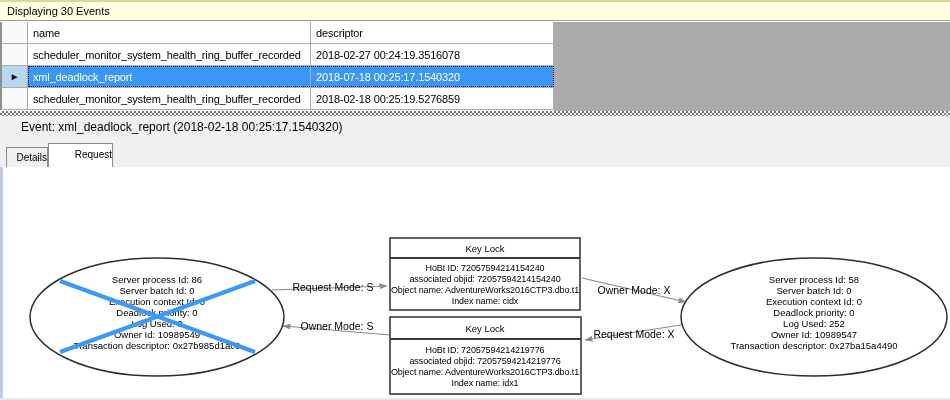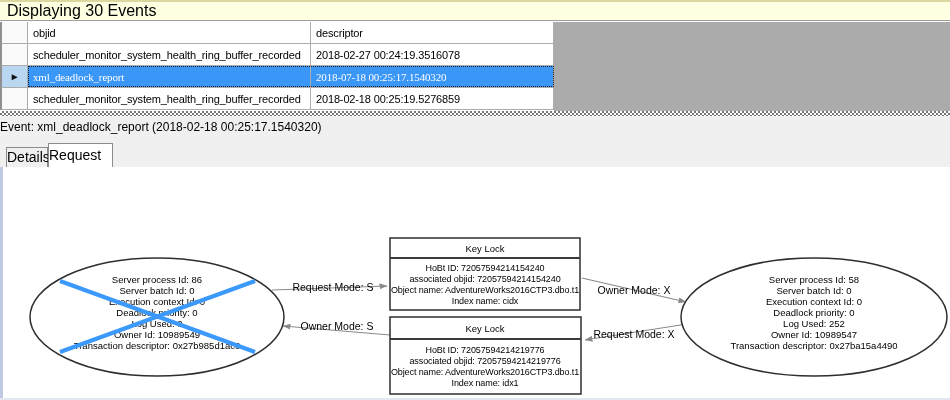--- a/index.html
+++ b/index.html
@@ -2,51 +2,51 @@
 <html style="--selection-blue: #3B97F7; --selector-blue: #B9D7F0; --victim-blue: #3B99FC; --banner-bg: #FFFFE1; --banner-border: #DCD79E; --unused-gray: #ABABAB; --grid-line: #ACACAC; --edge-gray: #8A8A8A; --pane-edge: #BFC9E0;"><head>
 <meta charset="utf-8">
 <style>
   html,body { margin:0; padding:0; background:#fff; }
   .app { position:relative; width:950px; height:400px; overflow:hidden;
          font-family:"Liberation Sans", sans-serif; color:#000; background:#fff; }
 
   
   .banner { position:absolute; top:0; left:0; right:0; height:21px; box-sizing:border-box;
             background:var(--banner-bg,#FFFFE1); border-top:2px solid var(--banner-border,#DCD79E);
-            border-bottom:1px solid #9f9f9f; font-size:16px; line-height:18px; padding-left:7px; }
+            border-bottom:1px solid #9f9f9f; font-size:11px; line-height:18px; padding-left:7px; }
 
   
   .unused { position:absolute; top:22px; left:554px; right:0; height:89px;
             background:var(--unused-gray,#ABABAB); }
   .grid { position:absolute; top:22px; left:0; width:554px; font-size:11px; letter-spacing:-0.15px; }
   .grow { display:flex; height:22px; position:relative; }
   .cell { box-sizing:border-box; height:22px; background:#fff; white-space:nowrap; overflow:hidden;
           border-right:1px solid var(--grid-line,#ACACAC); border-bottom:1px solid var(--grid-line,#ACACAC);
           display:flex; align-items:center; padding-left:5px; }
   .sel-cell { width:28px; padding-left:0; justify-content:center; background:#FAFAFA;
               border-left:2px solid #8f8f8f; }
   .name-cell { width:283px; }
   .ts-cell { width:243px; }
-  .grow.selected .name-cell, .grow.selected .ts-cell { background:var(--selection-blue,#3B97F7); color:#fff;font-family:Liberation Serif, serif; }
+  .grow.selected .name-cell, .grow.selected .ts-cell { background:var(--selection-blue,#3B97F7); color:#fff; }
   .grow.selected .sel-cell { background:var(--selector-blue,#B9D7F0); }
   .grow.selected::after { content:""; position:absolute; left:28px; right:0; top:0; bottom:1px;
               border:1px dotted rgba(10,10,10,.85); pointer-events:none; }
   .row-arrow { font-size:10px; line-height:10px; color:#111; }
 
   
   .splitter { position:absolute; top:111px; left:0; right:0; height:5px;
               background:repeating-conic-gradient(#777 0% 25%, #fff 0% 50%) 0 0/4px 4px; }
 
   
   .lowerbg { position:absolute; top:116px; left:0; right:0; height:51px; background:#F0F0F0; }
   .event-bar { position:absolute; top:116px; left:0; right:0; height:22px; font-size:12px;
-               line-height:22px; padding-left:0; }
+               line-height:22px; padding-left:21px; }
   .tabstrip { position:absolute; top:140px; left:0; right:0; height:27px; }
-  .tab { position:absolute; bottom:0; box-sizing:border-box; text-align:left;
-         border:1px solid #8c8c8c; border-bottom:none; font-size:14px; cursor:default; }
+  .tab { position:absolute; bottom:0; box-sizing:border-box; text-align:right;
+         border:1px solid #8c8c8c; border-bottom:none; font-size:10px; cursor:default; }
   .tab.inactive { left:6px; width:42px; height:20px; line-height:19px; background:#F0F0F0; }
   .tab.active { left:48px; width:65px; height:24px; line-height:22px; background:#fff; z-index:2; }
 
   
   .pane { position:absolute; top:167px; left:0; right:0; bottom:0; background:#fff; }
   .pane-left-edge { position:absolute; left:0; top:0; width:3px; bottom:0;
                     background:var(--pane-edge,#BFC9E0); }
   .pane-bottom-edge { position:absolute; left:0; right:0; bottom:0; height:2px; background:#E2E7F2; }
   svg { display:block; }
   .node-shape { fill:#fff; stroke:#2e2e2e; stroke-width:1.5; }
@@ -64,21 +64,21 @@
 
 <div class="app">
 
   <div class="banner">Displaying 30 Events</div>
 
   <div class="unused"></div>
 
   <div class="grid">
     <div class="grow header">
       <div class="cell sel-cell"></div>
-      <div class="cell name-cell">objid</div>
+      <div class="cell name-cell">name</div>
       <div class="cell ts-cell">descriptor</div>
     </div>
     <div class="grow">
       <div class="cell sel-cell"></div>
       <div class="cell name-cell">scheduler_monitor_system_health_ring_buffer_recorded</div>
       <div class="cell ts-cell">2018-02-27 00:24:19.3516078</div>
     </div>
     <div class="grow selected">
       <div class="cell sel-cell">
         <span class="row-arrow">►</span>

